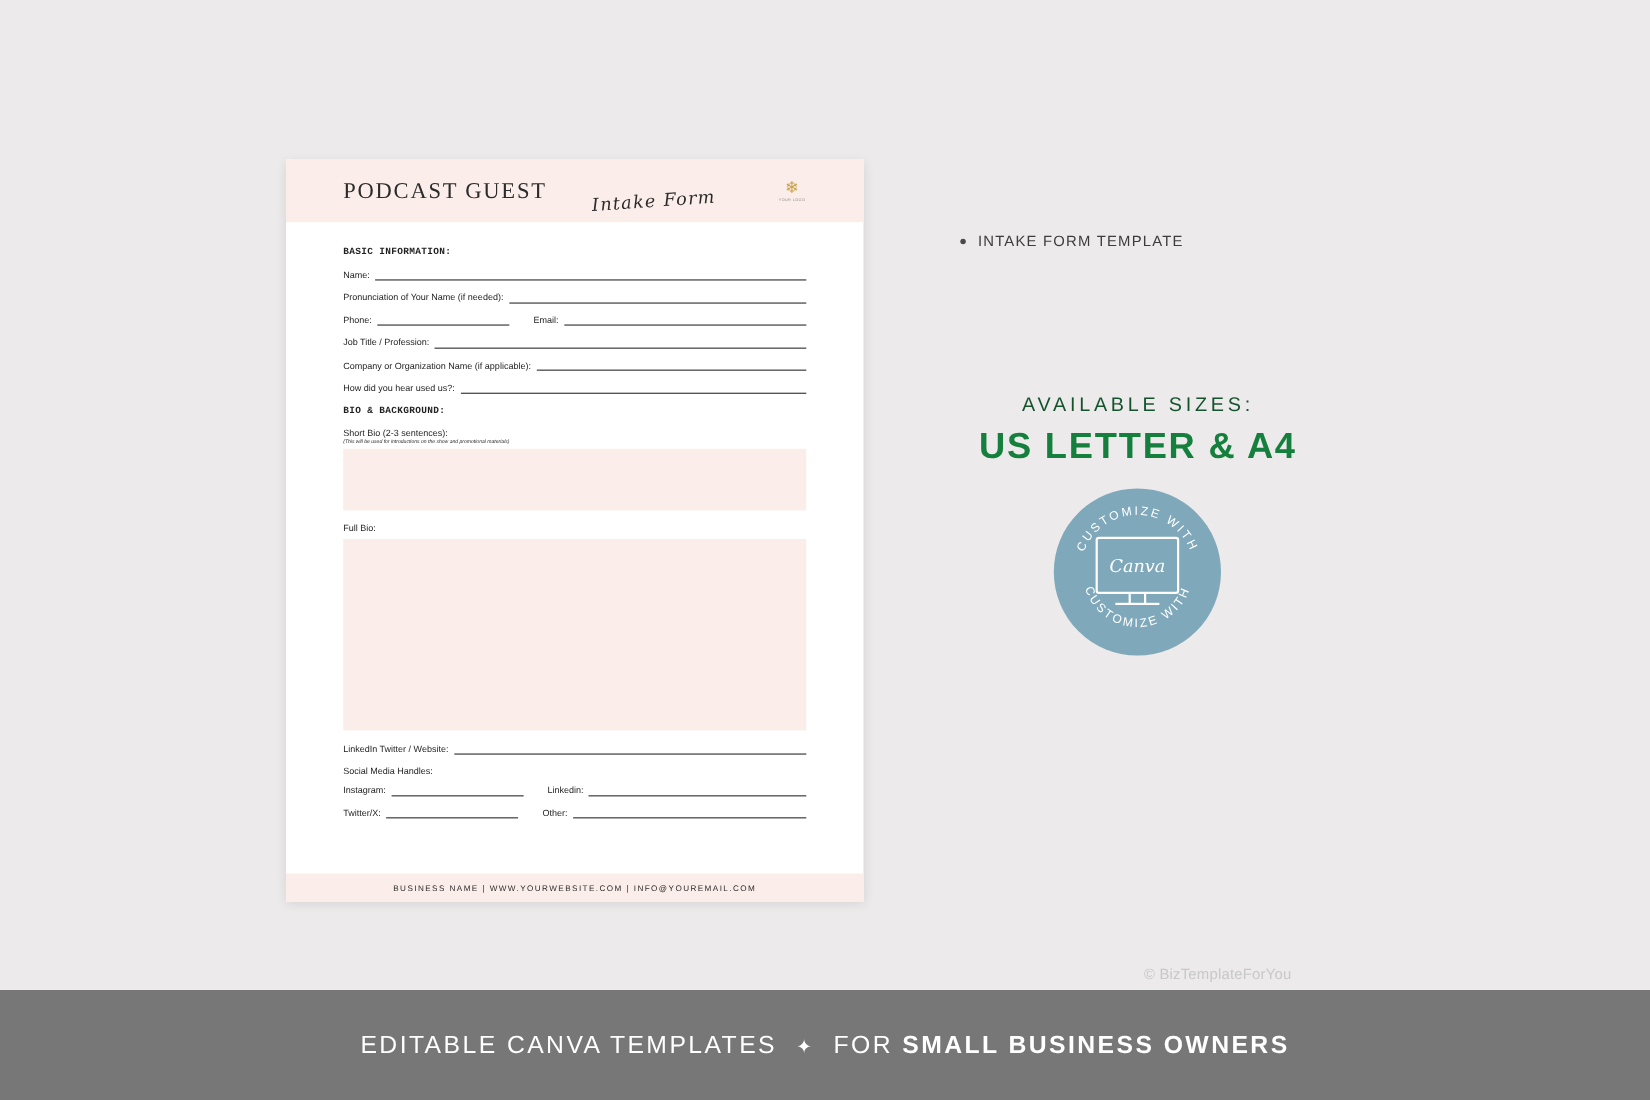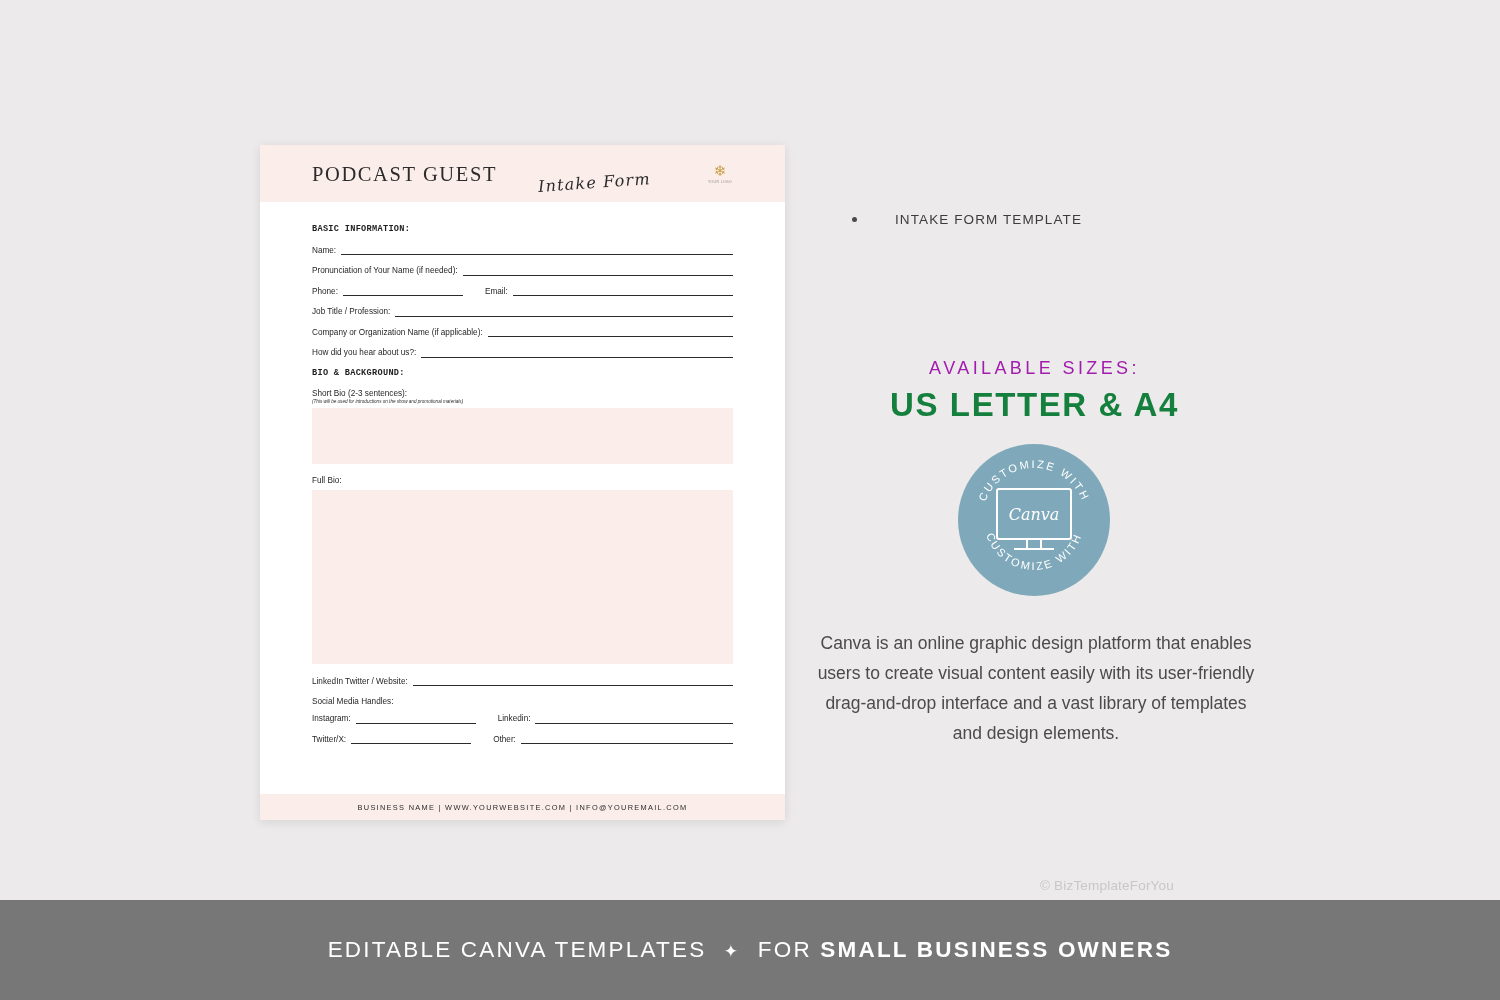--- a/index.html
+++ b/index.html
@@ -138,40 +138,40 @@
     display: flex; align-items: center; justify-content: center;
   }
   .included-bar span {
     color: #ffffff;
     font-size: 15.5px;
     letter-spacing: 2.2px;
     font-weight: bold;
   }
   .bullet-row {
     position: absolute;
-    left: 852px; top: 212px;
-    display: flex; align-items: center; gap: 27px;
+    left: 873px; top: 212px;
+    display: flex; align-items: center;
   }
   .bullet-dot {
     width: 5px; height: 5px; border-radius: 50%;
     background: #4a4a4a; margin-right: 11px;
   }
   .bullet-row span {
     font-size: 13.5px;
     letter-spacing: 1.1px;
     color: #3c3c3c;
   }
 
   .sizes-small {
     position: absolute;
     left: 842px; top: 358px; width: 385px;
     text-align: center;
     font-size: 18px;
     letter-spacing: 3.4px;
-    color: #a21caf;
+    color: #14532d;
   }
   .sizes-big {
     position: absolute;
     left: 842px; top: 386px; width: 385px;
     text-align: center;
     font-size: 33px;
     font-weight: bold;
     letter-spacing: 1.6px;
     color: #15803d;
   }
@@ -289,21 +289,21 @@
         <div class="flabel">Job Title / Profession:</div>
         <div class="fline"></div>
       </div>
 
       <div class="frow">
         <div class="flabel">Company or Organization Name (if applicable):</div>
         <div class="fline"></div>
       </div>
 
       <div class="frow">
-        <div class="flabel">How did you hear about us?:</div>
+        <div class="flabel">How did you hear used us?:</div>
         <div class="fline"></div>
       </div>
 
       <div class="section-title second">BIO &amp; BACKGROUND:</div>
 
       <div class="sublabel">Short Bio (2-3 sentences):</div>
       <div class="microtext">(This will be used for introductions on the show and promotional materials)</div>
       <div class="fillbox short"></div>
 
       <div class="spacer-10"></div>
@@ -364,21 +364,20 @@
         <textPath href="#arcBottom" startOffset="50%" text-anchor="middle">CUSTOMIZE WITH</textPath>
       </text>
     </svg>
     <div class="monitor">
       <span class="monitor-word">Canva</span>
     </div>
     <div class="monitor-stand"></div>
     <div class="monitor-base"></div>
   </div>
 
-  <div class="canva-desc">Canva is an online graphic design platform that enables users to create visual content easily with its user-friendly drag-and-drop interface and a vast library of templates and design elements.</div>
 
   <div class="watermark">© BizTemplateForYou</div>
 
   <div class="bottom-banner">
     <div class="banner-text">
       <span>EDITABLE CANVA TEMPLATES</span>
       <span class="banner-star">✦</span>
       <span>FOR</span>
       <b>SMALL BUSINESS OWNERS</b>
     </div>

